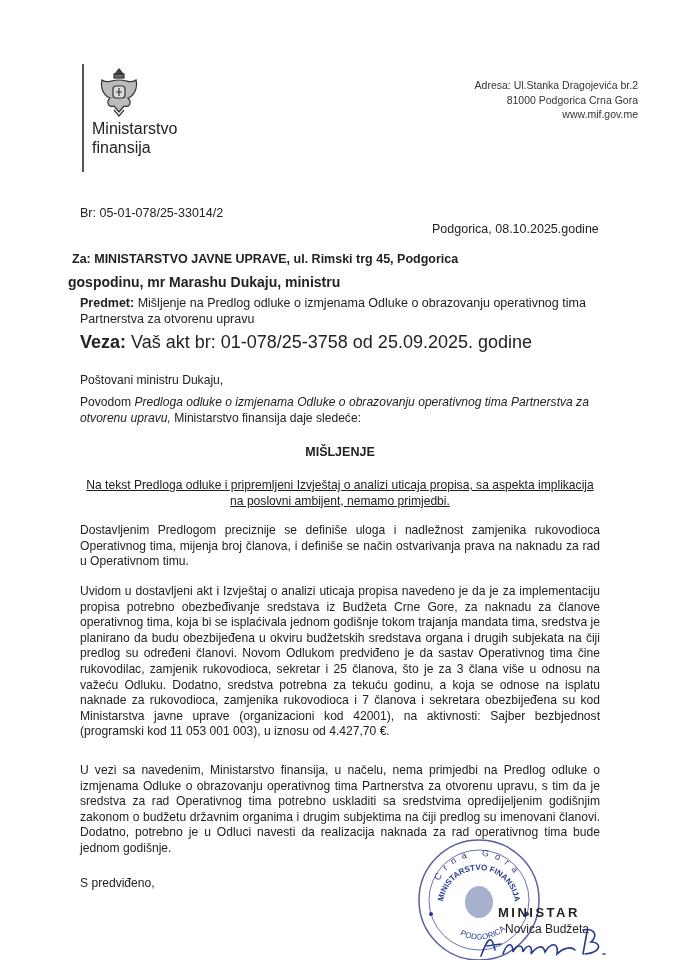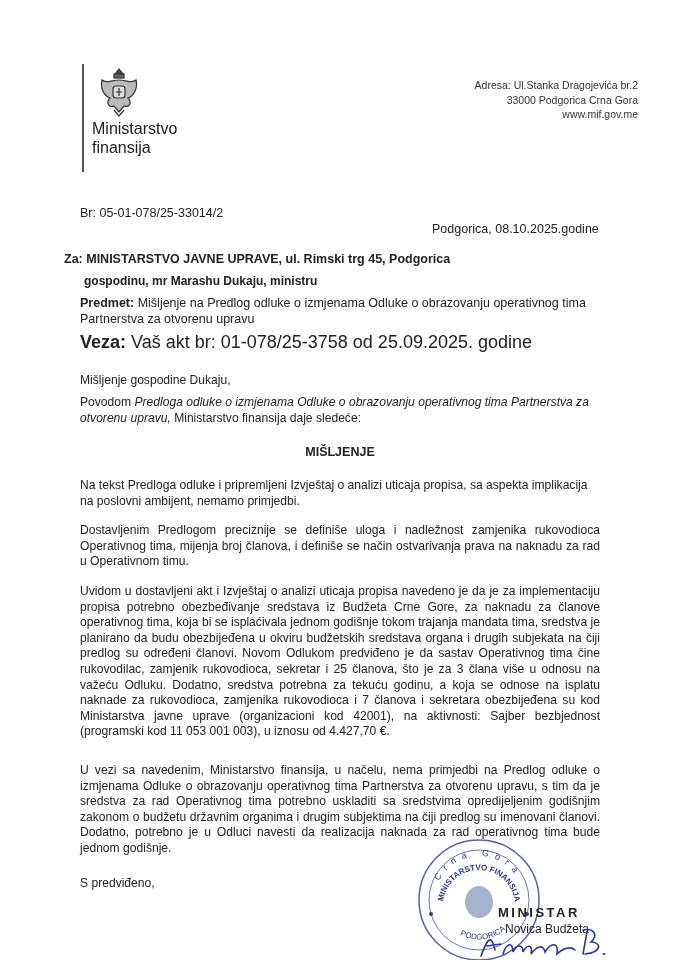--- a/index.html
+++ b/index.html
@@ -5,30 +5,30 @@
   html, body { margin: 0; padding: 0; background: #ffffff; }
   body { width: 679px; height: 960px; position: relative; overflow: hidden;
          font-family: "Liberation Sans", sans-serif; color: #222; }
   .abs { position: absolute; }
   .vline { left: 82px; top: 64px; width: 2px; height: 108px; background: #555; }
   .crest { left: 96px; top: 66px; width: 46px; height: 52px; }
   .ministry-name { left: 92px; top: 119px; font-size: 16px; line-height: 19px; color: #222; }
   .address { right: 41px; top: 78px; text-align: right; font-size: 10.5px; line-height: 14.5px; color: #333; }
   .regnum { left: 80px; top: 206px; font-size: 12.5px; }
   .place-date { left: 432px; top: 206px; font-size: 12.5px; margin-top: 16px; }
-  .recipient { left: 64px; top: 252px; font-size: 12.5px; font-weight: bold; }
-  .recipient2 { left: 84px; top: 274px; font-size: 12px; font-weight: bold; }
+  .recipient { left: 72px; top: 252px; font-size: 12.5px; font-weight: bold; }
+  .recipient2 { left: 68px; top: 274px; font-size: 14px; font-weight: bold; }
   .subject { left: 80px; top: 295px; width: 540px; font-size: 12.5px; line-height: 16px; }
   .ref { left: 80px; top: 332px; font-size: 18px; }
   .lbl { font-weight: bold; }
   .body-text { left: 80px; width: 520px; font-size: 12.1px; line-height: 15.6px; text-align: justify; }
   .greeting { top: 373px; }
   .intro { top: 395px; text-align: left; }
   .heading { left: 80px; width: 520px; top: 445px; text-align: center; font-weight: bold; font-size: 12.5px; }
-  .p1 { top: 478px; text-align: left; }
+  .p1 { top: 478px; text-align: center; text-decoration: underline; }
   .p2 { top: 523px; }
   .p3 { top: 584px; }
   .p4 { top: 763px; }
   .closing { top: 876px; }
   .stamp { left: 415px; top: 836px; width: 128px; height: 128px; }
   .signer-title { left: 498px; top: 905px; font-weight: bold; font-size: 13px; letter-spacing: 2.5px; }
   .signer-name { left: 505px; top: 922px; font-size: 12px; }
   .signature { left: 473px; top: 920px; width: 170px; height: 40px; }
   i { font-style: italic; }
 </style>
@@ -45,35 +45,35 @@
     <path d="M20 26 L26 26 M23 22 L23 30"></path>
     <path d="M18 44 L23 50 L28 44"></path>
   </g>
 </svg>
 <div class="abs ministry-name">
   <div>Ministarstvo</div>
   <div>finansija</div>
 </div>
 <div class="abs address">
   <div>Adresa: Ul.Stanka Dragojevića br.2</div>
-  <div>33000 Podgorica Crna Gora</div>
+  <div>81000 Podgorica Crna Gora</div>
   <div>www.mif.gov.me</div>
 </div>
 
 <div class="abs regnum">Br: 05-01-078/25-33014/2</div>
 <div class="abs place-date">Podgorica, 08.10.2025.godine</div>
 
 <div class="abs recipient">Za: MINISTARSTVO JAVNE UPRAVE,  ul. Rimski trg 45, Podgorica</div>
 <div class="abs recipient2">gospodinu, mr Marashu Dukaju, ministru</div>
 
 <div class="abs subject"><span class="lbl">Predmet:</span><span> Mišljenje na Predlog odluke o izmjenama Odluke o obrazovanju operativnog tima Partnerstva za otvorenu upravu</span></div>
 
 <div class="abs ref"><span class="lbl">Veza:</span><span> Vaš akt br: 01-078/25-3758 od 25.09.2025. godine</span></div>
 
-<div class="abs body-text greeting">Mišljenje gospodine Dukaju,</div>
+<div class="abs body-text greeting">Poštovani ministru Dukaju,</div>
 <div class="abs body-text intro"><span>Povodom </span><i>Predloga odluke o izmjenama Odluke o obrazovanju operativnog tima Partnerstva za otvorenu upravu,</i><span> Ministarstvo finansija daje sledeće:</span></div>
 
 <div class="abs heading">MIŠLJENJE</div>
 
 <div class="abs body-text p1">Na tekst Predloga odluke i pripremljeni Izvještaj o analizi uticaja propisa, sa aspekta implikacija na poslovni ambijent, nemamo primjedbi.</div>
 <div class="abs body-text p2">Dostavljenim Predlogom preciznije se definiše uloga i nadležnost zamjenika rukovodioca Operativnog tima, mijenja broj članova, i definiše se način ostvarivanja prava na naknadu za rad u Operativnom timu.</div>
 <div class="abs body-text p3">Uvidom u dostavljeni akt i Izvještaj o analizi uticaja propisa navedeno je da je za implementaciju propisa potrebno obezbeđivanje sredstava iz Budžeta Crne Gore, za naknadu za članove operativnog tima, koja bi se isplaćivala jednom godišnje tokom trajanja mandata tima, sredstva je planirano da budu obezbijeđena u okviru budžetskih sredstava organa i drugih subjekata na čiji predlog su određeni članovi. Novom Odlukom predviđeno je da sastav Operativnog tima čine rukovodilac, zamjenik rukovodioca, sekretar i  25 članova, što je za 3 člana više u odnosu na važeću Odluku. Dodatno, sredstva potrebna za tekuću godinu, a koja se odnose na isplatu naknade za rukovodioca, zamjenika rukovodioca i 7 članova i sekretara obezbijeđena su kod Ministarstva javne uprave (organizacioni kod 42001), na aktivnosti: Sajber bezbjednost (programski kod 11 053 001 003), u iznosu od 4.427,70 €.</div>
 <div class="abs body-text p4">U vezi sa navedenim, Ministarstvo finansija, u načelu, nema primjedbi na Predlog odluke o izmjenama Odluke o obrazovanju operativnog tima Partnerstva za otvorenu upravu, s tim da je sredstva za rad Operativnog tima potrebno uskladiti sa sredstvima opredijeljenim godišnjim zakonom o budžetu državnim organima i drugim subjektima na čiji predlog su imenovani članovi. Dodatno, potrebno je u Odluci navesti da realizacija naknada za rad operativnog tima bude jednom godišnje.</div>
 
 <div class="abs body-text closing">S predviđeno,</div>

